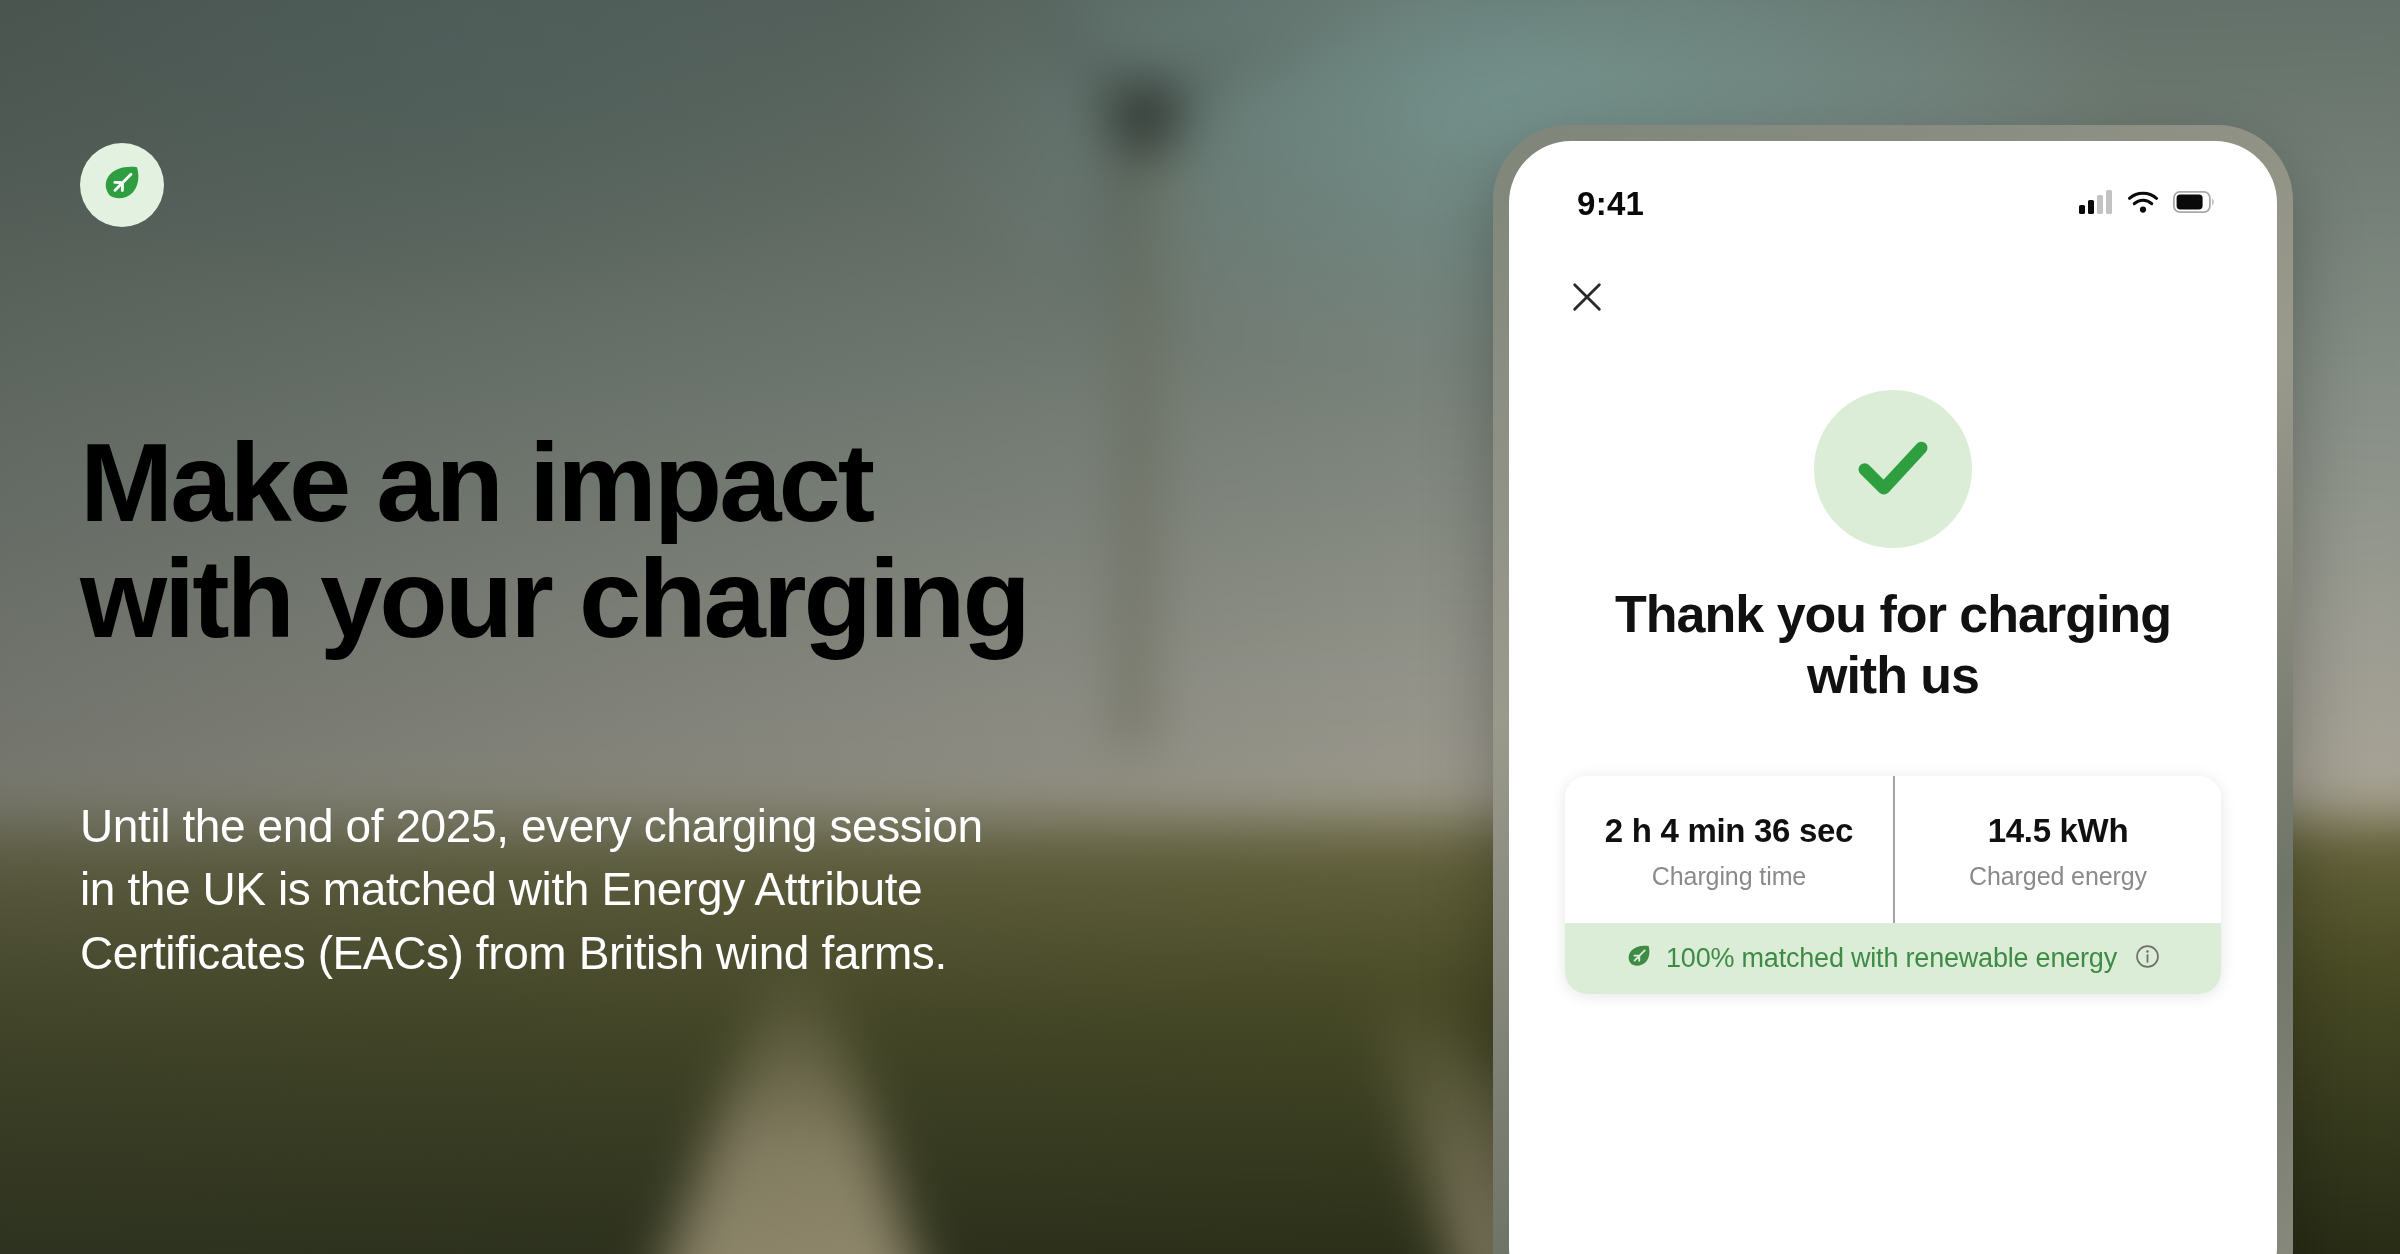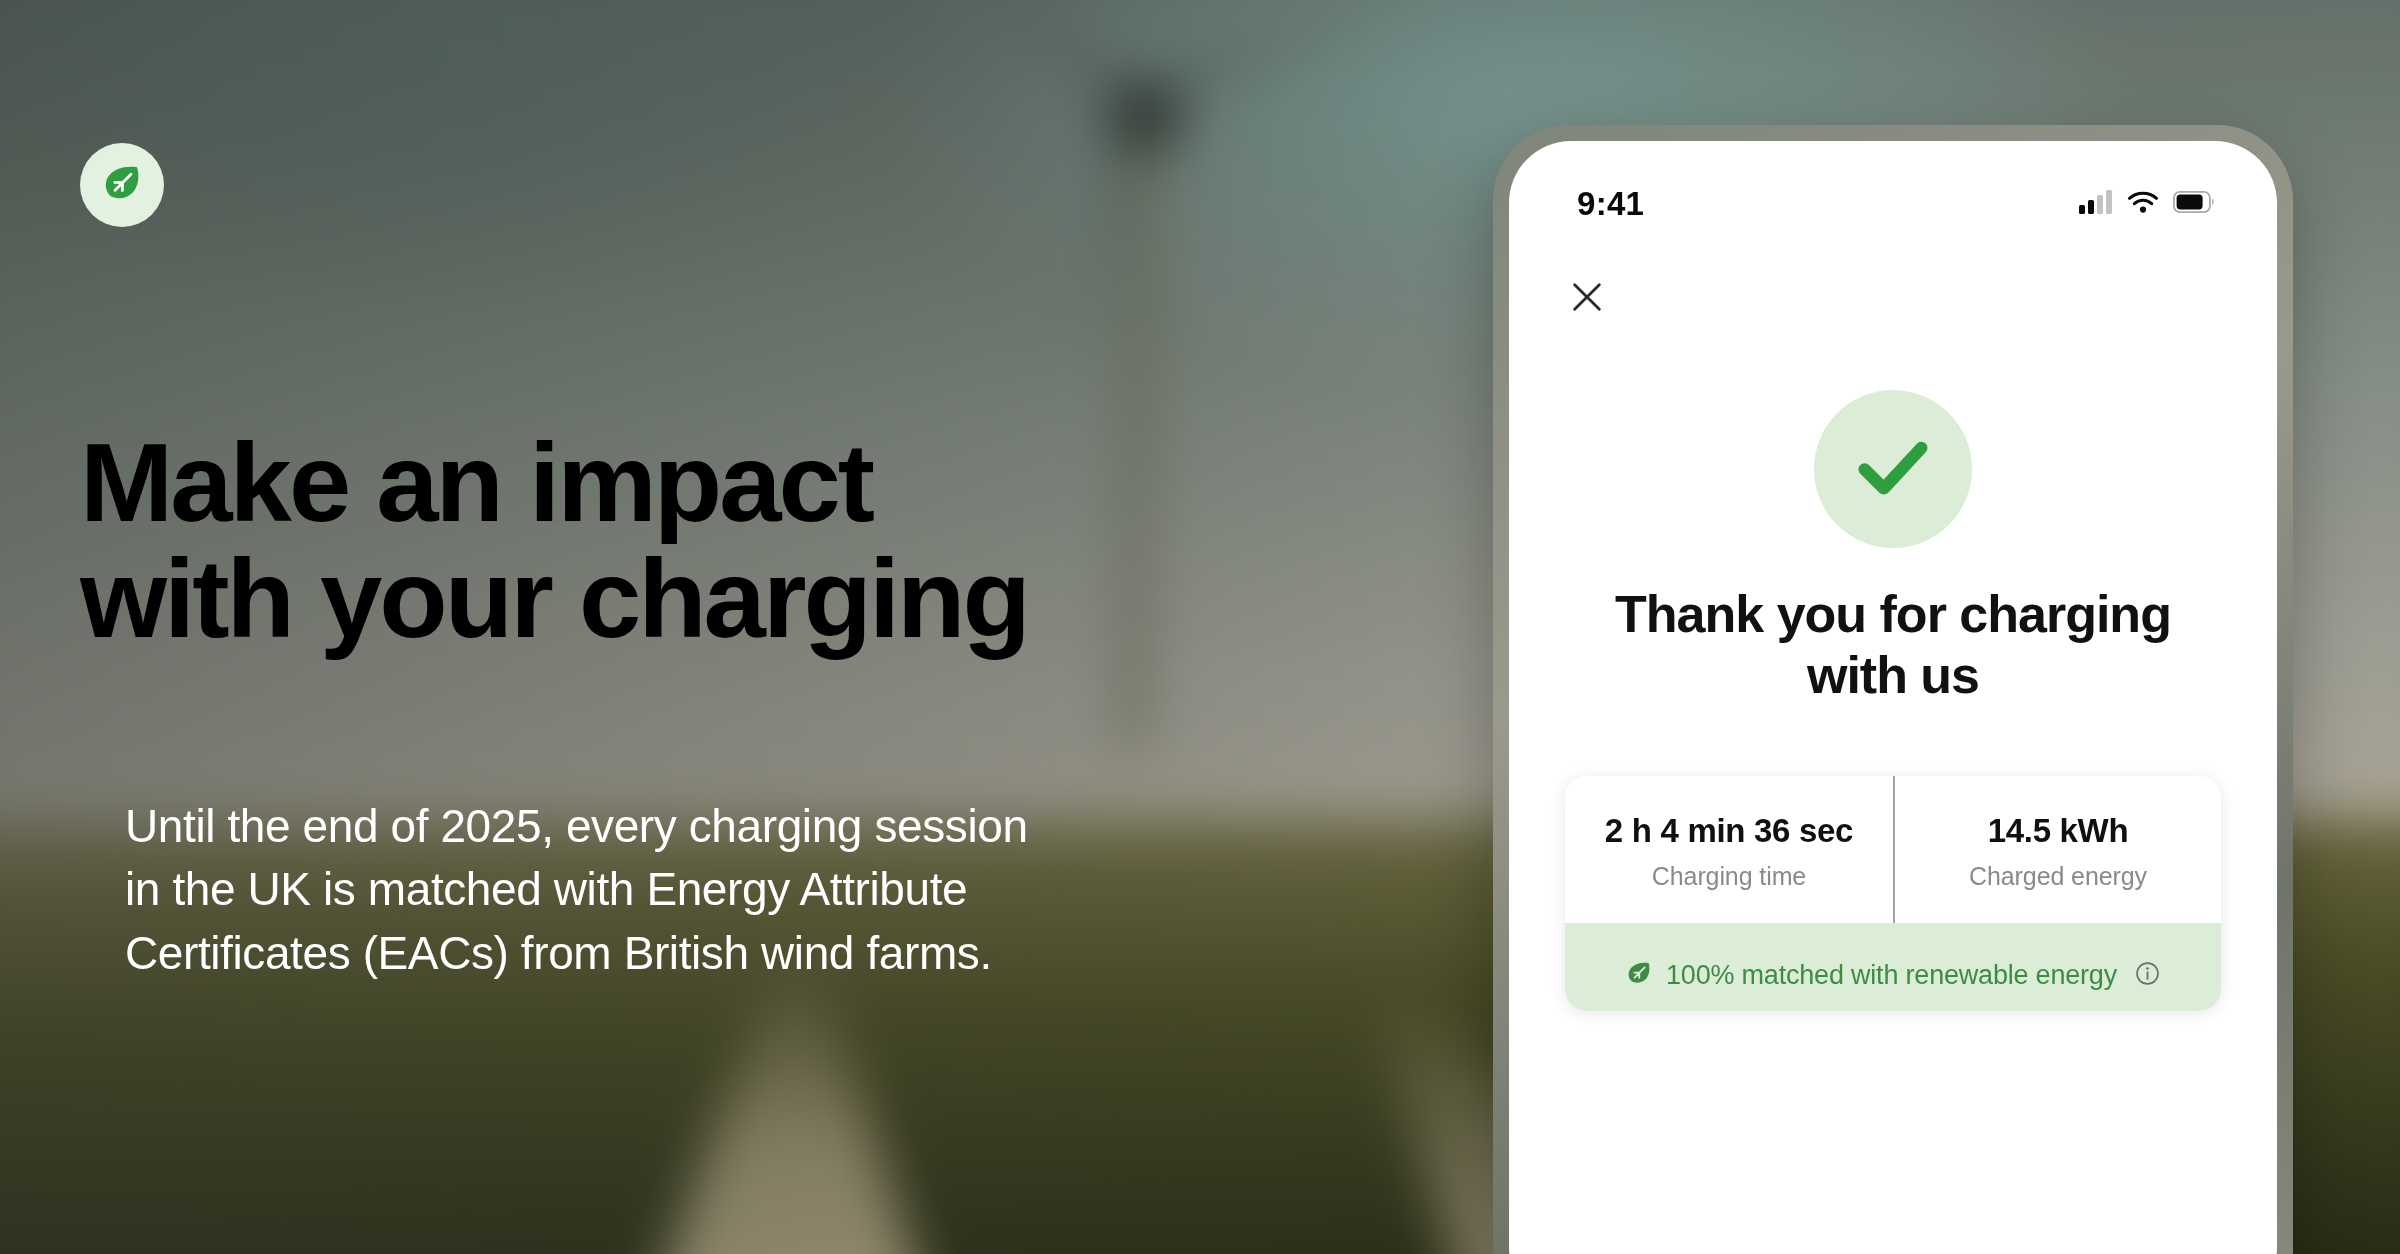--- a/index.html
+++ b/index.html
@@ -157,21 +157,20 @@
     position: absolute;
     left: 0;
     top: 795px;
     width: 1360px;
     color: #ffffff;
     font-size: 46px;
     font-weight: 400;
     line-height: 1.38;
     letter-spacing: -0.4px;
     white-space: pre-line;
-    margin-left: 45px;
   }
 
   
   .phone {
     position: absolute;
     left: 1493px;
     top: 125px;
     width: 800px;
     height: 1200px;
     border-radius: 76px;
@@ -275,21 +274,21 @@
     font-weight: 400;
     color: #8a8a8a;
     letter-spacing: -0.1px;
   }
   .renew-banner {
     background: #DCEDD7;
     display: flex;
     align-items: center;
     justify-content: center;
     gap: 13px;
-    padding: 36px 10px 20px;
+    padding: 19px 10px 20px;
   }
   .renew-text {
     font-size: 27px;
     font-weight: 500;
     color: #3E8B46;
     letter-spacing: -0.2px;
     white-space: nowrap;
   }
   .info-icon-wrap { display: flex; align-items: center; margin-left: 4px; cursor: pointer; }
 </style>

